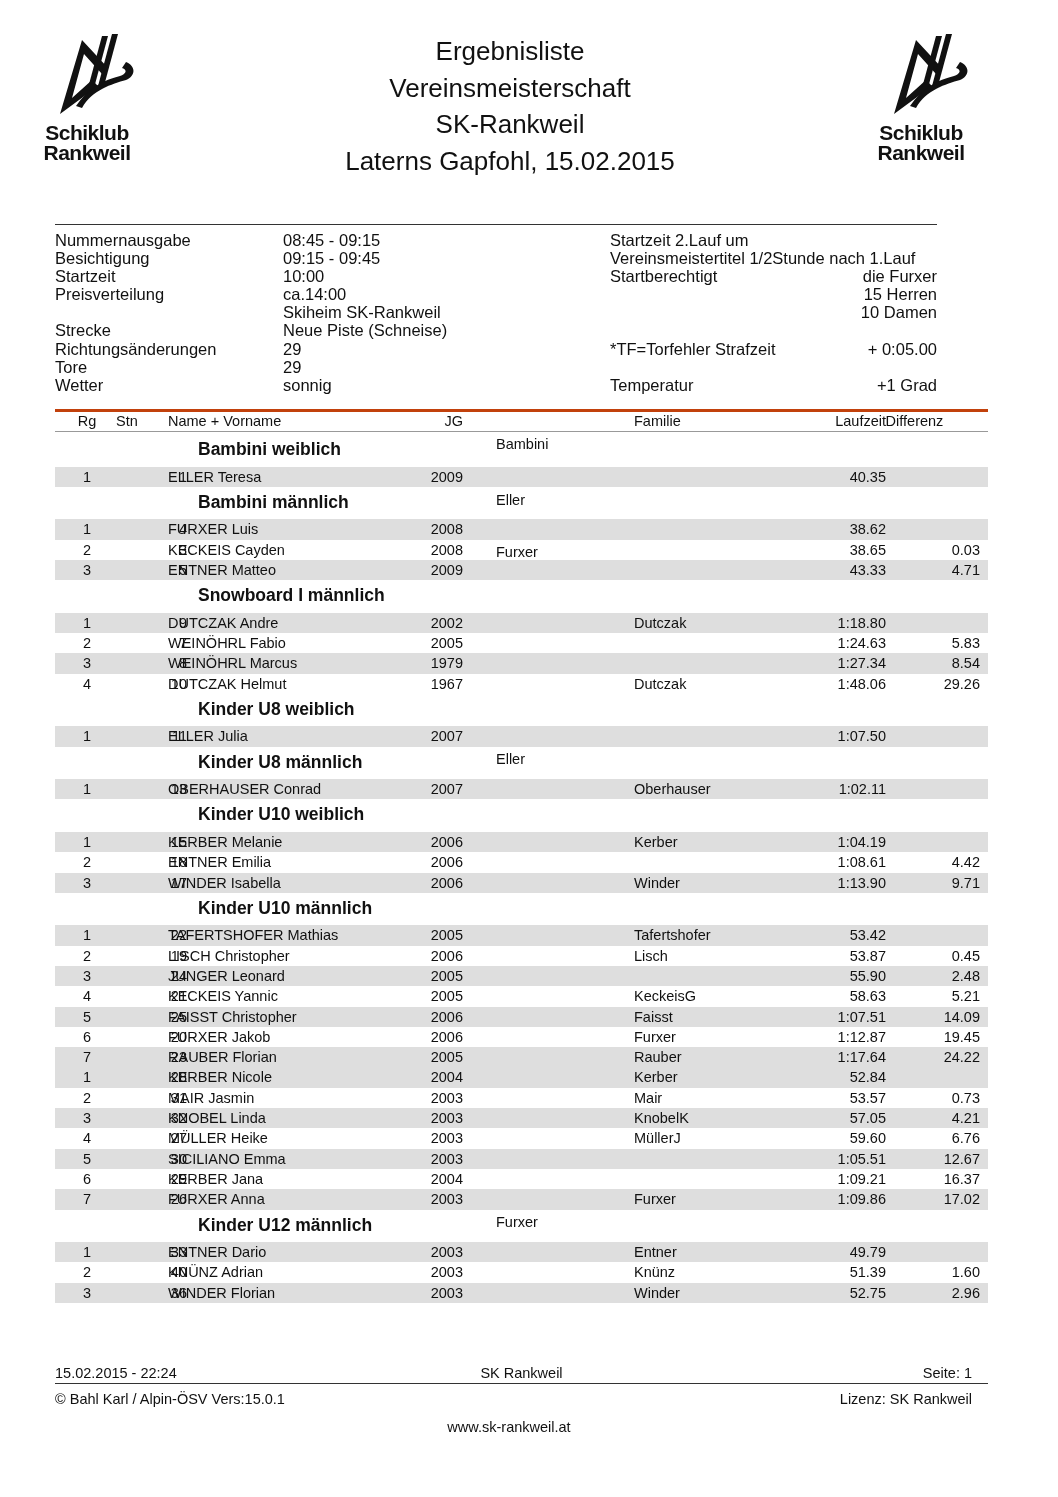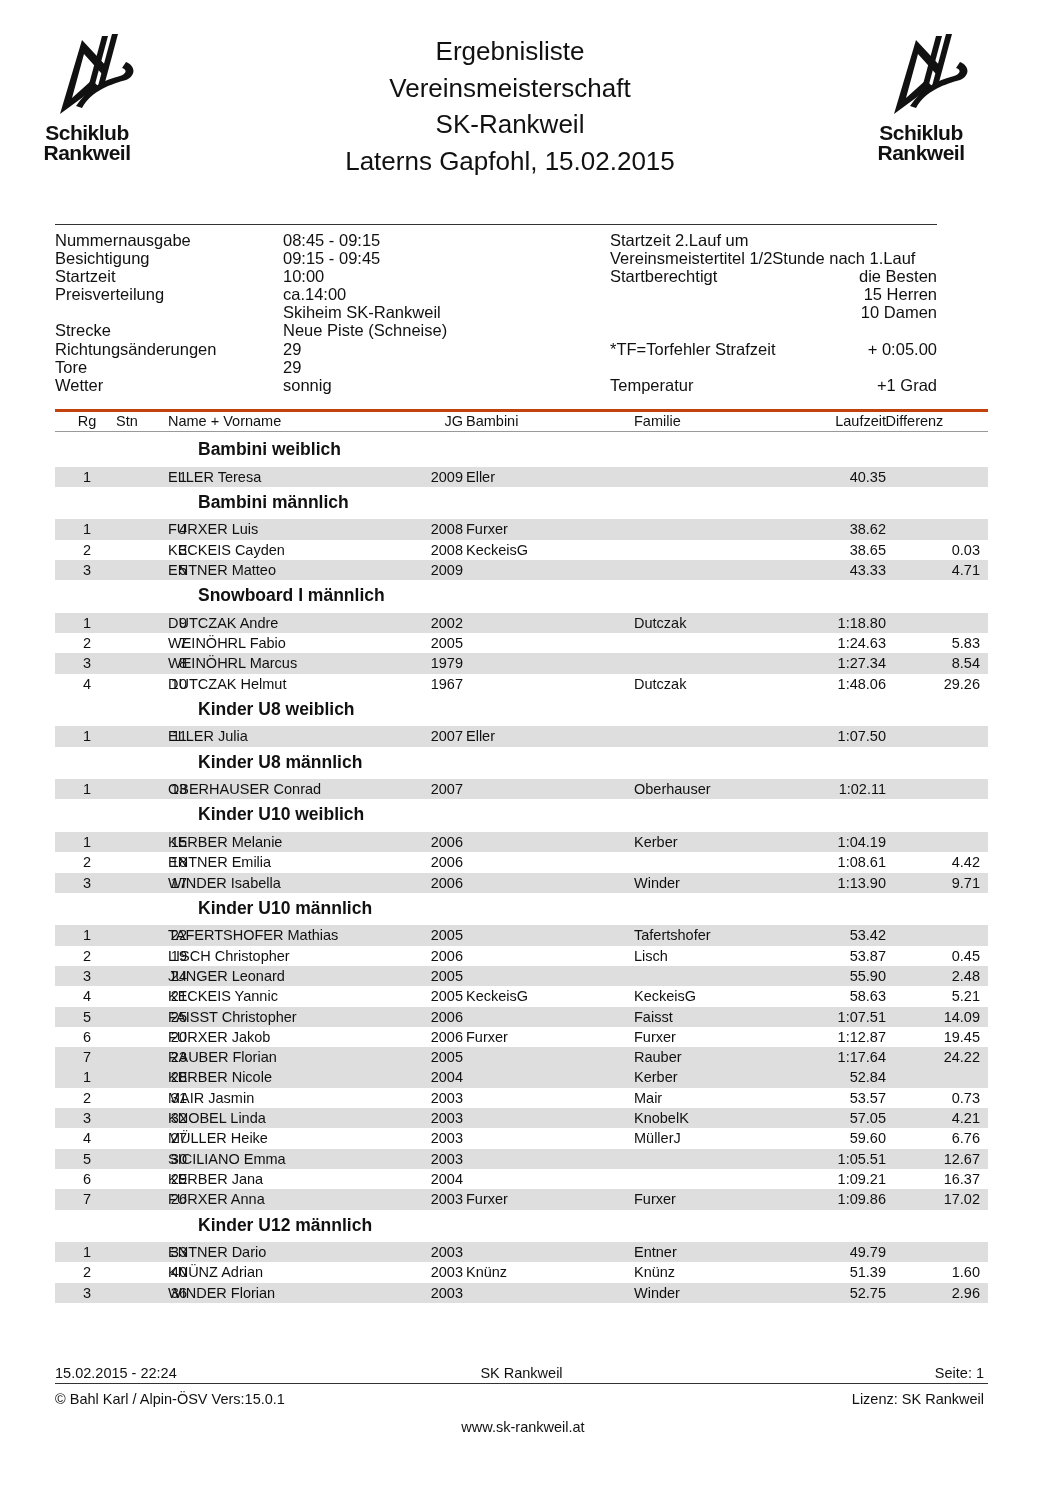--- a/index.html
+++ b/index.html
@@ -17,36 +17,36 @@
   .info .val { position: absolute; left: 228px; }
   .info .rlbl { position: absolute; left: 555px; }
   .info .rval { position: absolute; right: 0; }
   .thead { position: absolute; top: 409px; left: 55px; width: 933px; height: 19px; font-size: 14.5px; line-height: 19px; border-top: 3px solid #c2410c; border-bottom: 1px solid #999; }
   .c { position: absolute; white-space: nowrap; }
   .c-rg { left: 0; width: 64px; text-align: center; }
   .c-stn { left: 50px; width: 82px; text-align: right; }
   .c-stn-h { left: 60px; width: 24px; text-align: center; }
   .c-name { left: 113px; }
   .c-jg { left: 340px; width: 68px; text-align: right; }
-  .c-bam { left: 411px; }
+  .c-bam { left: 441px; margin-top: 23px; }
   .c-fam { left: 579px; }
   .c-lz { left: 730px; width: 101px; text-align: right; }
   .c-diff { left: 830px; width: 95px; text-align: right; }
   .c-diff-h { left: 810px; width: 99px; text-align: center; }
   .results { position: absolute; top: 434px; left: 55px; width: 933px; }
   .cat { height: 32.5px; position: relative; }
   .cat .c-name { top: 4px; font-weight: bold; font-size: 17.5px; line-height: 22px; margin-left: 30px; }
   .tr { position: relative; height: 20.3px; font-size: 14.5px; line-height: 20.3px; }
   .tr.g { background: #dedede; }
   .footer-top { position: absolute; top: 1364px; left: 55px; width: 933px; height: 19px; font-size: 14.5px; line-height: 19px; border-bottom: 1px solid #333; }
   .footer-bot { position: absolute; top: 1390px; left: 55px; width: 933px; font-size: 14.5px; line-height: 19px; }
   .fl { position: absolute; left: 0; }
   .fc { position: absolute; left: 0; width: 933px; text-align: center; }
-  .fr { position: absolute; right: 4px; text-align: right; }
-  .url { position: absolute; top: 1418px; left: 0; width: 1018px; text-align: center; font-size: 14.5px; line-height: 19px; padding-left: 14px; }
+  .fr { position: absolute; right: 16px; text-align: right; }
+  .url { position: absolute; top: 1418px; left: 0; width: 1018px; text-align: center; font-size: 14.5px; line-height: 19px; }
 </style>
 </head>
 <body>
 
 <div class="logo logo-left">
   <svg viewBox="0 0 110 95">
     <path d="M28 86 L50 12 L76 40 L70 46 L52 26 L40 70 L60 52 L66 58 Z" fill="#111"></path>
     <path d="M70 8 L76 8 L62 60 L56 60 Z" fill="#111"></path>
     <path d="M80 6 L86 6 L72 58 L66 58 Z" fill="#111"></path>
     <path d="M50 80 C60 62 80 56 94 52 C104 48 104 38 94 34 L90 40 C96 42 94 46 88 48 C72 52 56 60 44 78 Z" fill="#111"></path>
@@ -84,21 +84,21 @@
     <div class="row">
       <span class="lbl">Besichtigung</span>
       <span class="val">09:15 - 09:45</span>
       <span class="rlbl">Vereinsmeistertitel 1/2Stunde nach 1.Lauf</span>
       <span class="rval"></span>
     </div>
     <div class="row">
       <span class="lbl">Startzeit</span>
       <span class="val">10:00</span>
       <span class="rlbl">Startberechtigt</span>
-      <span class="rval">die Besten</span>
+      <span class="rval">die Furxer</span>
     </div>
     <div class="row">
       <span class="lbl">Preisverteilung</span>
       <span class="val">ca.14:00</span>
       <span class="rlbl"></span>
       <span class="rval">15 Herren</span>
     </div>
     <div class="row">
       <span class="lbl"></span>
       <span class="val">Skiheim SK-Rankweil</span>

